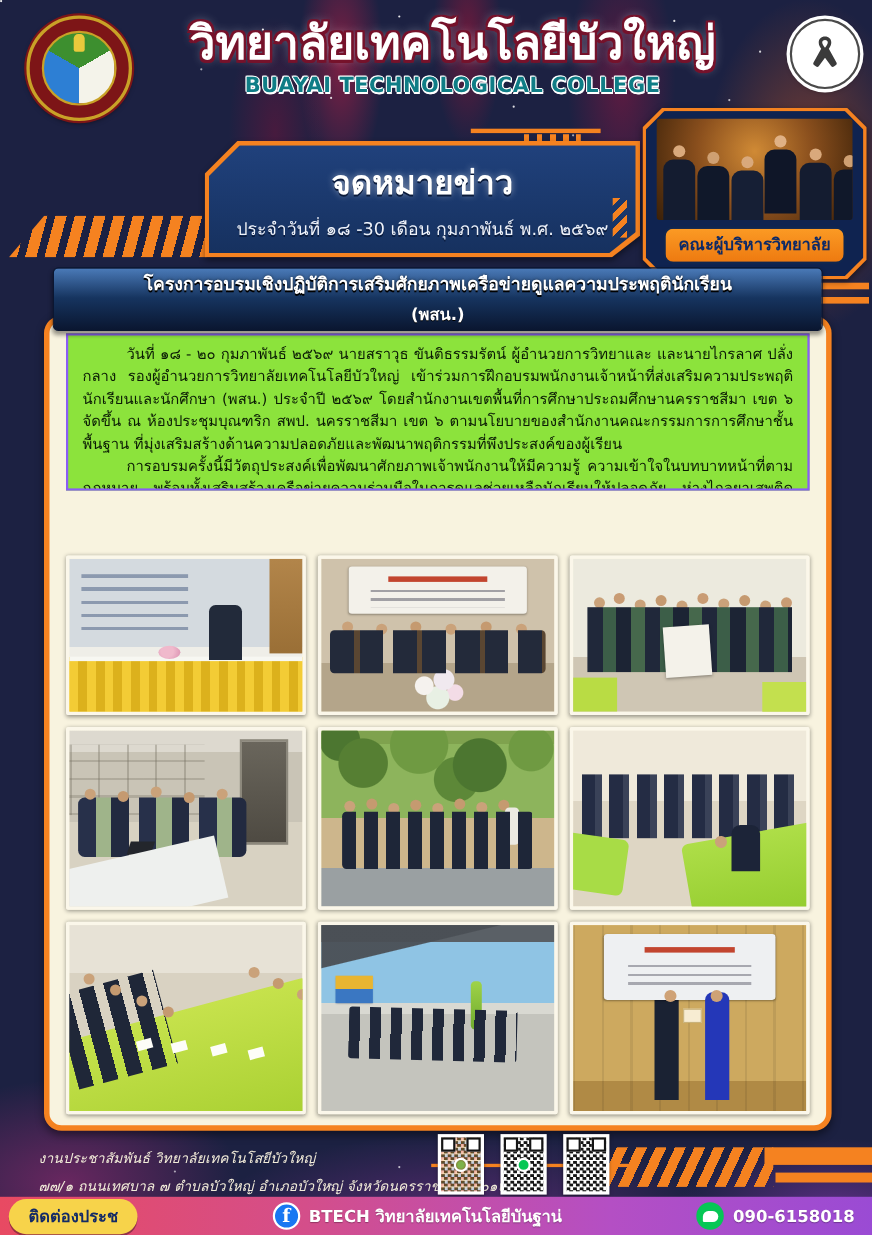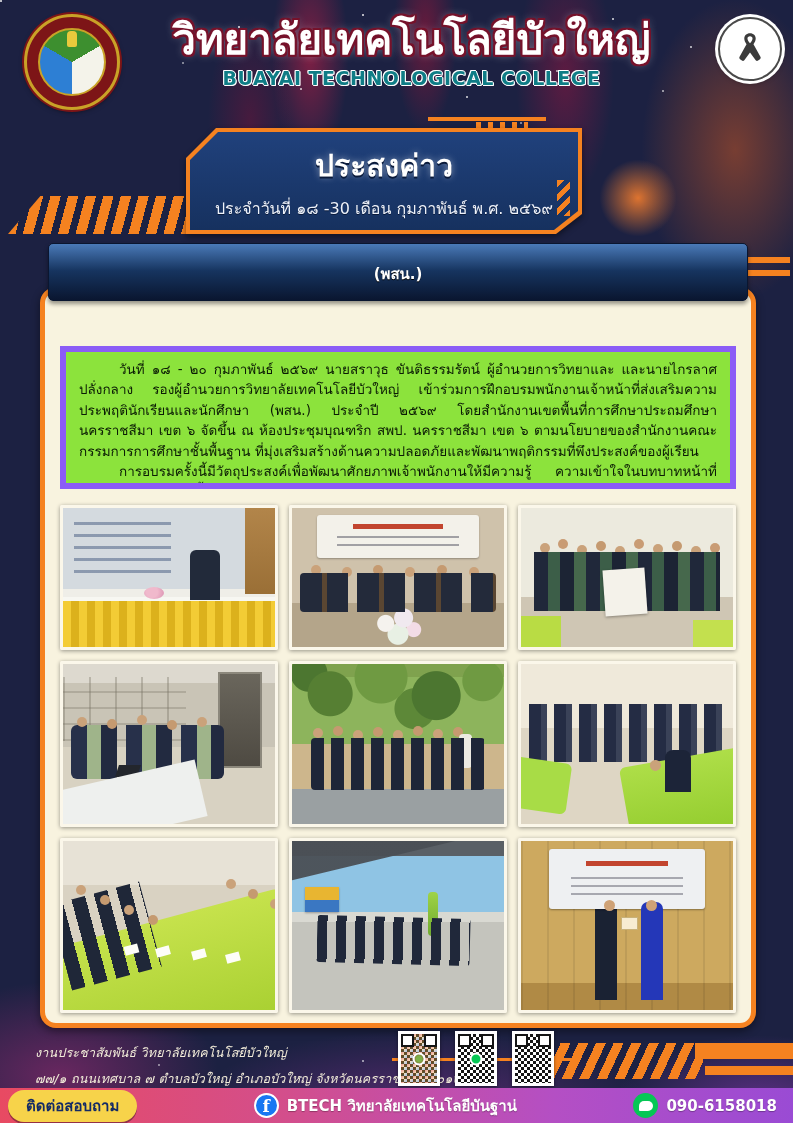--- a/index.html
+++ b/index.html
@@ -109,21 +109,21 @@
     box-shadow:0 3px 8px rgba(0,0,0,.45); }
   .headline-box { position:absolute; left:48px; top:243px; width:700px; height:58px; z-index:5;
     background:linear-gradient(180deg,#4a7ab8 0%, #16345f 48%, #0a1630 100%);
     border-radius:5px; border:1px solid #0a1630; box-shadow:0 3px 4px rgba(0,0,0,.4);
     display:flex; flex-direction:column; align-items:center; justify-content:center; }
   .headline-line1 { font-size:16px; font-weight:bold; color:#fff;
     text-shadow:0 1px 0 #000, 0 0 3px rgba(0,0,0,.6); }
   .headline-line2 { font-size:15px; font-weight:bold; color:#fff; margin-top:3px;
     text-shadow:0 1px 0 #000; }
   .article-box { position:absolute; left:60px; top:303px; width:676px; height:143px; z-index:2;
-    background:#8ce33c; border:6px solid #8b5cf6; padding:7px 13px; overflow:hidden;margin-top:43px; }
+    background:#8ce33c; border:2px solid #8b5cf6; padding:7px 13px; overflow:hidden; }
   .article-box p { margin:0; font-size:13.5px; line-height:20.4px; color:#0b1c05;
     text-align:justify; text-indent:40px; }
   
   .photo-grid { position:absolute; left:60px; top:505px; width:676px; z-index:2;
     display:grid; grid-template-columns:repeat(3,1fr); grid-template-rows:145px 166px 175px; gap:11px; }
   .photo { position:relative; overflow:hidden; border:3px solid #fbf7ea; border-radius:2px;
     box-shadow:0 1px 4px rgba(0,0,0,.4); }
   .photo .fx1,.photo .fx2 { position:absolute; }
   
   .p1 { background:linear-gradient(180deg,#d4dadf 0 58%, #efeee8 58% 64%, #f3cc35 64%); }
@@ -311,30 +311,38 @@
     <svg viewBox="0 0 24 24">
         <path fill="#3b3b3b" d="M12 2c-2.2 0-3.6 1.5-3.6 3.4 0 1.3.6 2.4 1.4 3.6L5.5 16.8c-.4.6-.3 1.2.2 1.6l1.2.9c.5.4 1.1.3 1.5-.2l3.6-4.9 3.6 4.9c.4.5 1 .6 1.5.2l1.2-.9c.5-.4.6-1 .2-1.6l-4.3-7.8c.8-1.2 1.4-2.3 1.4-3.6C15.6 3.5 14.2 2 12 2zm0 2c1 0 1.6.6 1.6 1.4 0 .8-.6 1.8-1.6 3-1-1.2-1.6-2.2-1.6-3C10.4 4.6 11 4 12 4z"></path>
       </svg>
   </div>
 
   <div class="stripes-left"></div>
   <div class="banner-topline"></div>
   <div class="news-banner">
     <div class="banner-shell"></div>
     <div class="banner-inner">
-      <div class="banner-title">ประสงค่าว</div>
+      <div class="banner-title">จดหมายข่าว</div>
       <div class="banner-date">ประจำวันที่ ๑๘ -30 เดือน กุมภาพันธ์ พ.ศ. ๒๕๖๙</div>
       <div class="banner-hazard"></div>
     </div>
   </div>
 
+  <div class="admin-box">
+    <div class="admin-shell"></div>
+    <div class="admin-inner">
+      <div class="admin-photo"></div>
+      <div class="admin-caption">คณะผู้บริหารวิทยาลัย</div>
+    </div>
+  </div>
   <div class="deco-bars"></div>
 
   <div class="content-panel"></div>
   <div class="headline-box">
+    <div class="headline-line1">โครงการอบรมเชิงปฏิบัติการเสริมศักยภาพเครือข่ายดูแลความประพฤตินักเรียน</div>
     <div class="headline-line2">(พสน.)</div>
   </div>
   <div class="article-box">
     <p>วันที่ ๑๘ - ๒๐ กุมภาพันธ์ ๒๕๖๙ นายสราวุธ ขันติธรรมรัตน์ ผู้อำนวยการวิทยาและ และนายไกรลาศ ปลั่งกลาง รองผู้อำนวยการวิทยาลัยเทคโนโลยีบัวใหญ่ เข้าร่วมการฝึกอบรมพนักงานเจ้าหน้าที่ส่งเสริมความประพฤตินักเรียนและนักศึกษา (พสน.) ประจำปี ๒๕๖๙ โดยสำนักงานเขตพื้นที่การศึกษาประถมศึกษานครราชสีมา เขต ๖ จัดขึ้น ณ ห้องประชุมบุณฑริก สพป. นครราชสีมา เขต ๖ ตามนโยบายของสำนักงานคณะกรรมการการศึกษาชั้นพื้นฐาน ที่มุ่งเสริมสร้างด้านความปลอดภัยและพัฒนาพฤติกรรมที่พึงประสงค์ของผู้เรียน</p>
     <p>การอบรมครั้งนี้มีวัตถุประสงค์เพื่อพัฒนาศักยภาพเจ้าพนักงานให้มีความรู้ ความเข้าใจในบทบาทหน้าที่ตามกฎหมาย พร้อมทั้งเสริมสร้างเครือข่ายความร่วมมือในการดูแลช่วยเหลือนักเรียนให้ปลอดภัย ห่างไกลยาเสพติดความรุนแรง และภัยคุกคามรูปแบบใหม่</p>
   </div>
 
   <div class="photo-grid">
     <div class="photo p1" title="Speaker presenting beside projection screen at training venue">
         <div class="fx2"></div>
@@ -386,21 +394,21 @@
         <div class="px"></div>
         <span class="qr-logo"></span>
       </div>
     <div class="qr q3">
         <div class="px"></div>
       </div>
   </div>
   <div class="stripes-right-footer"></div>
 
   <div class="contact-bar">
-    <div class="contact-pill">ติดต่อสอบถาม</div>
+    <div class="contact-pill">ติดต่องประช</div>
     <div class="contact-group">
       <span class="ico-circle ico-fb">f</span>
       <span class="contact-text">BTECH วิทยาลัยเทคโนโลยีบันฐาน่</span>
     </div>
     <div class="contact-group">
       <span class="ico-circle ico-line"></span>
       <span class="contact-text">090-6158018</span>
     </div>
   </div>
 </div>

